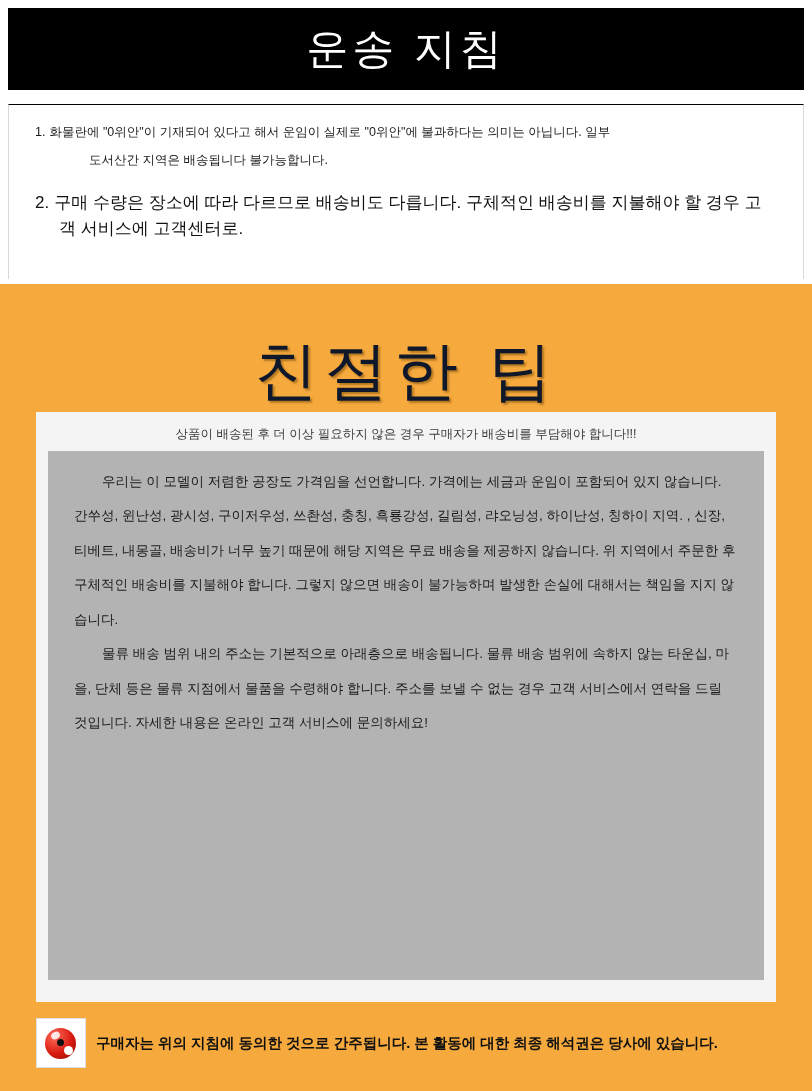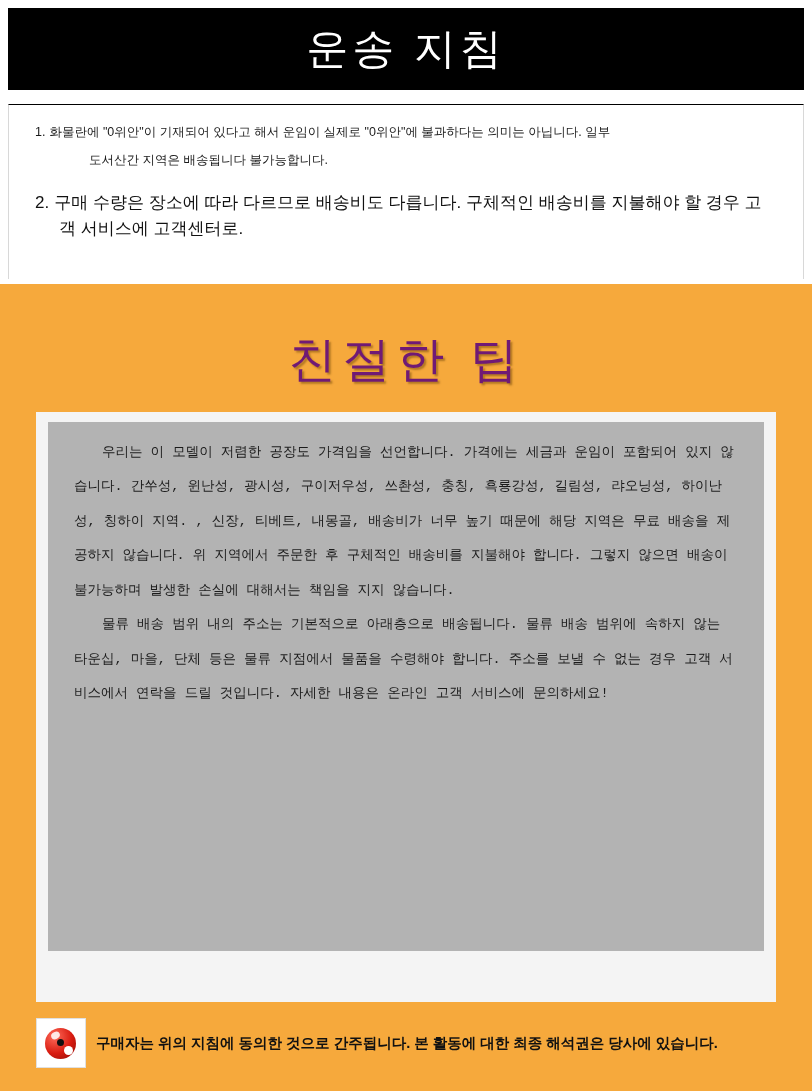--- a/index.html
+++ b/index.html
@@ -82,22 +82,22 @@
   .tips {
     position: absolute;
     left: 0;
     top: 284px;
     width: 812px;
     height: 807px;
     background: #f6a93c;
   }
   .tips-title {
     text-align: center;
-    font-size: 48px;
-    color: #701a75;
+    font-size: 64px;
+    color: #0f172a;
     letter-spacing: 6px;
     padding-top: 44px;
     text-shadow: 2px 2px 2px rgba(90,55,0,0.45);
     font-family: "Liberation Sans", sans-serif;
   }
 
   .tips-card {
     position: absolute;
     left: 36px;
     top: 128px;
@@ -121,21 +121,21 @@
     padding: 14px 26px 10px 26px;
     position: relative;
     overflow: hidden;
   }
   .gray-body p {
     margin: 0;
     font-size: 13.5px;
     color: #1b1b1b;
     line-height: 2.55;
   }
-  .gray-body p.indent { text-indent: 28px; font-family: Liberation Mono, monospace; }
+  .gray-body p.indent { text-indent: 28px; }
 
   
   .footer {
     position: absolute;
     left: 36px;
     top: 734px;
     width: 744px;
     height: 50px;
     display: flex;
     align-items: center;
@@ -211,20 +211,21 @@
     </div>
     <div class="guide-item-2">
       <span class="num">2.</span><span>구매 수량은 장소에 따라 다르므로 배송비도 다릅니다. 구체적인 배송비를 지불해야 할 경우 고객 서비스에 고객센터로.</span>
     </div>
   </div>
 
   <div class="tips">
     <div class="tips-title">친절한 팁</div>
 
     <div class="tips-card">
+      <div class="card-headline">상품이 배송된 후 더 이상 필요하지 않은 경우 구매자가 배송비를 부담해야 합니다!!!</div>
       <div class="gray-body">
         <p class="indent">우리는 이 모델이 저렴한 공장도 가격임을 선언합니다. 가격에는 세금과 운임이 포함되어 있지 않습니다. 간쑤성, 윈난성, 광시성, 구이저우성, 쓰촨성, 충칭, 흑룡강성, 길림성, 랴오닝성, 하이난성, 칭하이 지역. , 신장, 티베트, 내몽골, 배송비가 너무 높기 때문에 해당 지역은 무료 배송을 제공하지 않습니다. 위 지역에서 주문한 후 구체적인 배송비를 지불해야 합니다. 그렇지 않으면 배송이 불가능하며 발생한 손실에 대해서는 책임을 지지 않습니다.</p>
         <p class="indent">물류 배송 범위 내의 주소는 기본적으로 아래층으로 배송됩니다. 물류 배송 범위에 속하지 않는 타운십, 마을, 단체 등은 물류 지점에서 물품을 수령해야 합니다. 주소를 보낼 수 없는 경우 고객 서비스에서 연락을 드릴 것입니다. 자세한 내용은 온라인 고객 서비스에 문의하세요!</p>
       </div>
     </div>
 
     <div class="footer">
       <div class="footer-icon">
         <div class="ball"></div>
         <div class="hl"></div>

